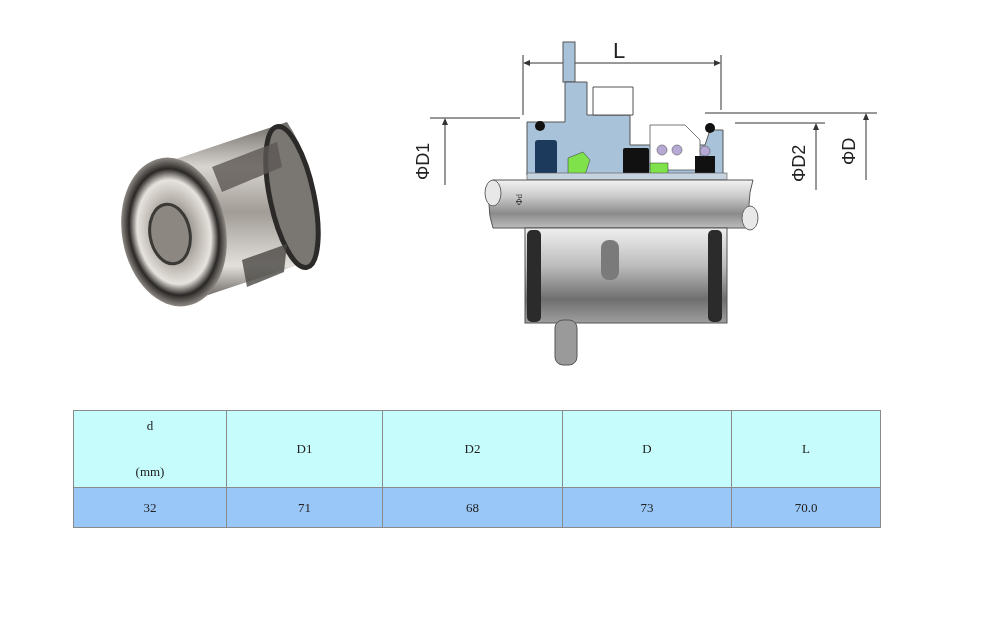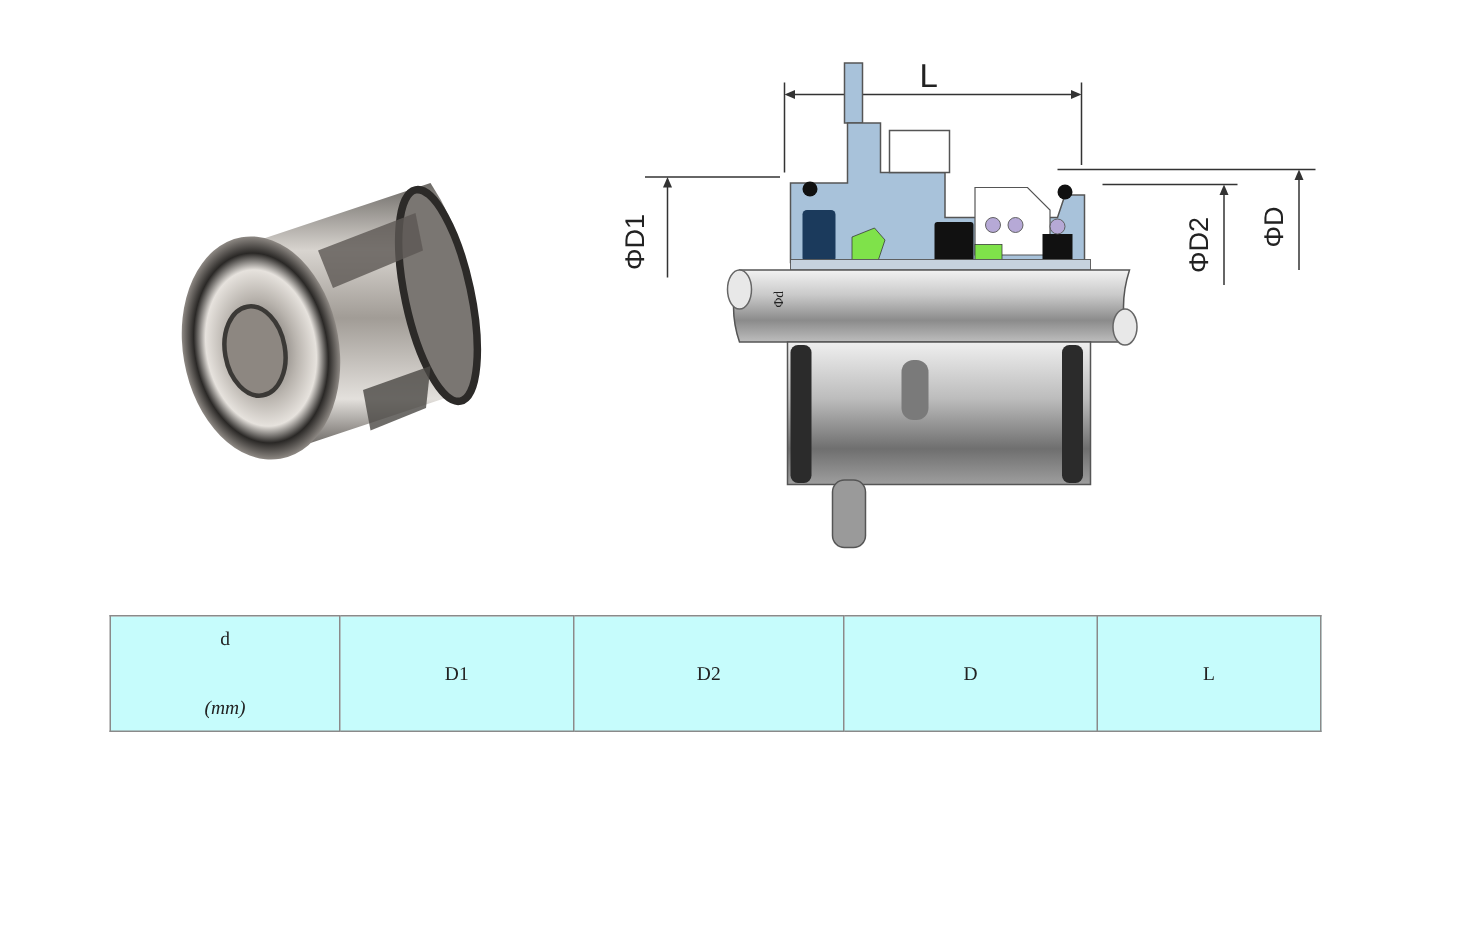--- a/index.html
+++ b/index.html
@@ -4,21 +4,21 @@
 <style>
   html, body { margin: 0; padding: 0; background: #ffffff; }
   body { width: 984px; height: 629px; position: relative; overflow: hidden; font-family: "Liberation Serif", serif; }
   .product-photo { position: absolute; left: 112px; top: 112px; width: 222px; height: 200px; }
   .diagram { position: absolute; left: 405px; top: 30px; width: 480px; height: 345px; }
   .spec-table { position: absolute; left: 73px; top: 410px; border-collapse: collapse; border: 1.5px solid #555; }
   .spec-table td { border: 1px solid #8a8a8a; text-align: center; font-size: 13px; color: #222; padding: 0; }
   .spec-table tr.header td { background: #c6fcfc; height: 76px; }
   .spec-table tr.row-white td { background: #ffffff; height: 38px; }
   .spec-table tr.row-blue td { background: #99c7f7; height: 39px; }
-  .hdr-sub { display: block; margin-top: 30px; font-style: italic; }
+  .hdr-sub { display: block; margin-top: 30px; }
 </style>
 </head>
 <body>
 
 <svg class="product-photo" viewBox="0 0 222 200">
   <defs>
     <linearGradient id="body" x1="0" y1="0" x2="0" y2="1">
       <stop offset="0" stop-color="#6d6a66"></stop>
       <stop offset="0.25" stop-color="#d8d4cf"></stop>
       <stop offset="0.5" stop-color="#a19c96"></stop>
@@ -118,14 +118,21 @@
       <tr class="header">
     <td>
       <span>d</span>
       <span class="hdr-sub">(mm)</span>
     </td>
     <td>D1</td>
     <td>D2</td>
     <td>D</td>
     <td>L</td>
   </tr>
+  <tr class="row-blue">
+    <td>32</td>
+    <td>71</td>
+    <td>68</td>
+    <td>73</td>
+    <td>70.0</td>
+  </tr>
 </tbody>
   </table>
 
 </body></html>

